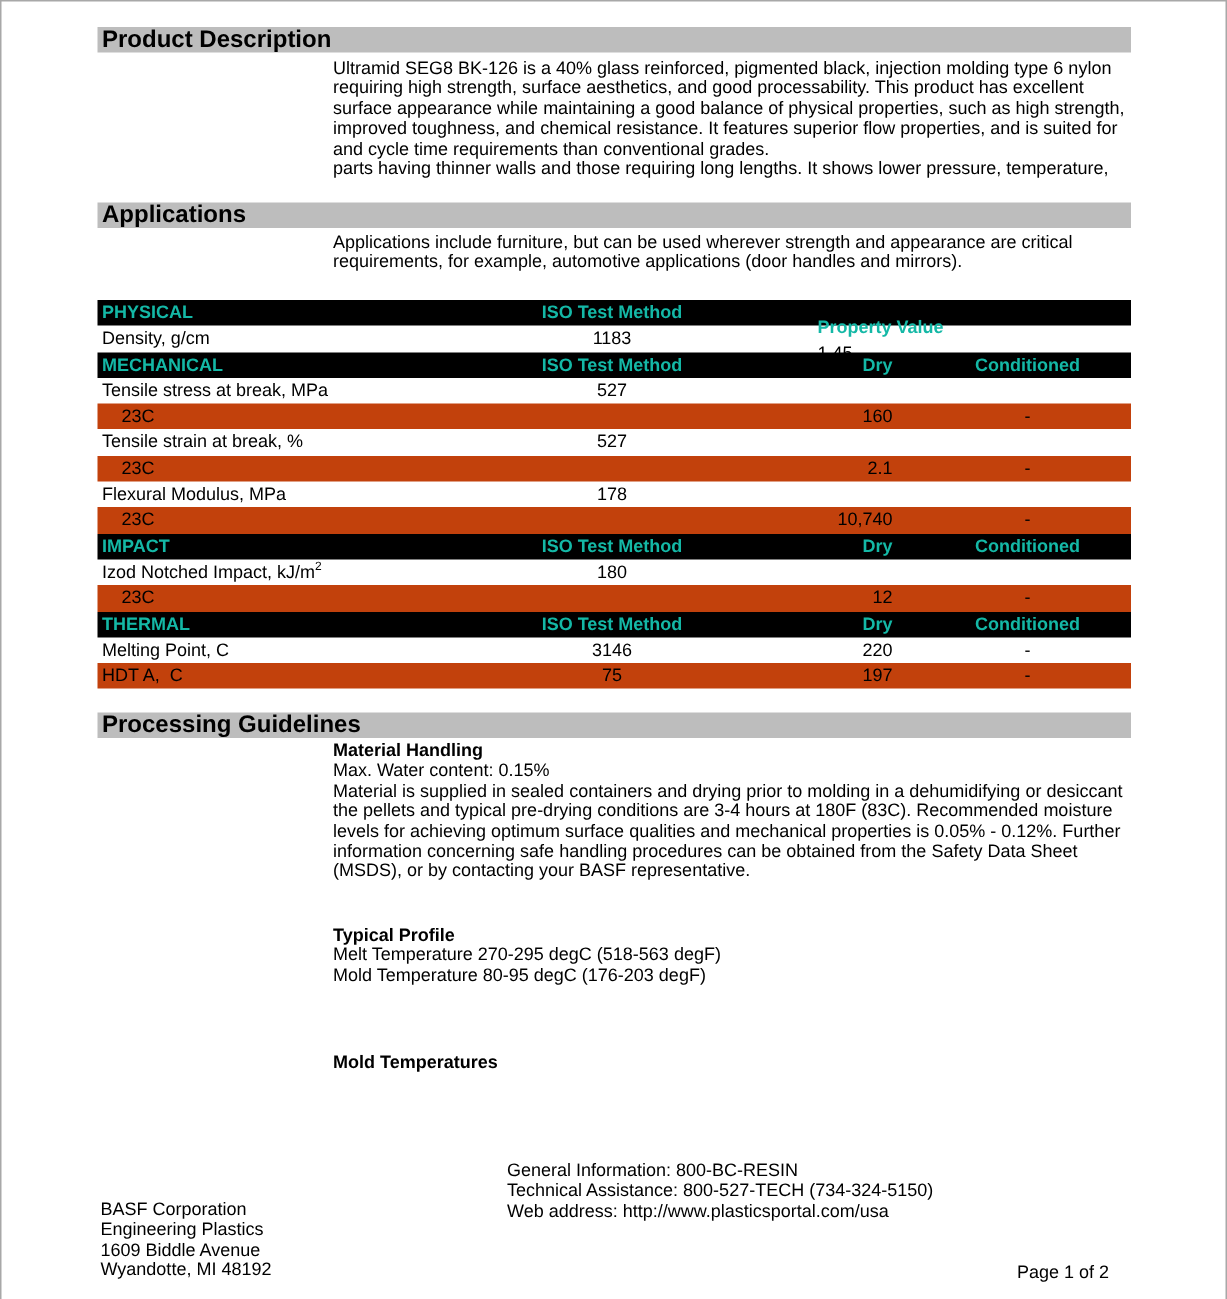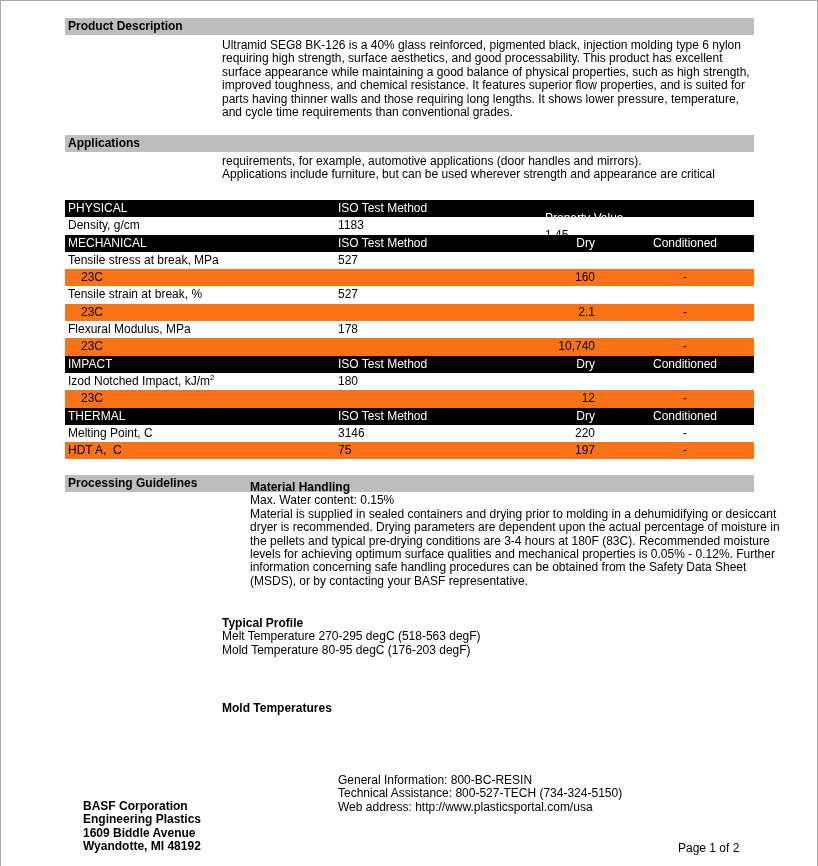--- a/index.html
+++ b/index.html
@@ -9,60 +9,60 @@
       font-size: 12px;
       color: #000;
       position: relative;
       border-top: 1px solid #a8a8a8;
       border-left: 1px solid #a8a8a8;
       border-right: 1px solid #a8a8a8;
     }
     .page { position: absolute; left: 0; top: 0; width: 816px; height: 866px; }
     .section-bar {
       position: absolute; left: 64px; width: 689px; height: 17px;
-      background: #bdbdbd; font-weight: bold; font-size: 12px;
+      background: #bdbdbd; font-weight: bold; font-size: 16px;
       line-height: 17px; padding-left: 3px;
     }
     .para {
       position: absolute; left: 221px; width: 540px;
       font-size: 12px; line-height: 13.4px;
     }
     .tbl { position: absolute; left: 64px; top: 199px; width: 689px; }
     .row { position: relative; height: 17.3px; line-height: 17.3px; font-size: 12px; }
-    .row.hdr { background: #000; color: #ffffff; font-weight: normal; }
-    .row.shade { background: #f97316; }
+    .row.hdr { background: #000; color: #14b8a6; font-weight: bold; }
+    .row.shade { background: #c2410c; }
     .row .c0 { position: absolute; left: 3px; }
     .row .c0.indent { left: 16px; }
-    .row .c1 { position: absolute; left: 273px; width: 140px; }
+    .row .c1 { position: absolute; left: 273px; width: 140px; text-align: center; }
     .row .c2 { position: absolute; left: 430px; width: 100px; text-align: right; }
     .row .c3 { position: absolute; left: 560px; width: 120px; text-align: center; }
     .row .cpv { position: absolute; left: 480px; width: 140px; text-align: left; margin-top: 10px; }
     .subhead { font-weight: bold; }
     .footer-col { position: absolute; font-size: 12px; line-height: 13.4px; }
     sup { font-size: 8px; vertical-align: super; line-height: 0; }
   </style>
 </head>
 <body>
 
 <div class="page">
 
   <div class="section-bar" style="top:17px;">Product Description</div>
   <div class="para" style="top:38px;">
     <div>Ultramid SEG8 BK-126 is a 40% glass reinforced, pigmented black, injection molding type 6 nylon</div>
     <div>requiring high strength, surface aesthetics, and good processability. This product has excellent</div>
     <div>surface appearance while maintaining a good balance of physical properties, such as high strength,</div>
     <div>improved toughness, and chemical resistance. It features superior flow properties, and is suited for</div>
+    <div>and cycle time requirements than conventional grades.</div>
     <div>parts having thinner walls and those requiring long lengths. It shows lower pressure, temperature,</div>
-    <div>and cycle time requirements than conventional grades.</div>
   </div>
 
   <div class="section-bar" style="top:134px;">Applications</div>
   <div class="para" style="top:154px;">
+    <div>Applications include furniture, but can be used wherever strength and appearance are critical</div>
     <div>requirements, for example, automotive applications (door handles and mirrors).</div>
-    <div>Applications include furniture, but can be used wherever strength and appearance are critical</div>
   </div>
 
   <div class="tbl">
 
     <div class="row hdr">
       <span class="c0">PHYSICAL</span>
       <span class="c1">ISO Test Method</span>
       <span class="cpv">Property Value</span>
     </div>
     <div class="row">
@@ -135,40 +135,39 @@
     </div>
     <div class="row shade">
       <span class="c0" style="white-space:pre;">HDT A,  C</span>
       <span class="c1">75</span>
       <span class="c2">197</span>
       <span class="c3">-</span>
     </div>
   </div>
 
   <div class="section-bar" style="top:474px;">Processing Guidelines</div>
-  <div class="para" style="top:480px;margin-left:28px;">
+  <div class="para" style="top:493px;">
     <div class="subhead">Material Handling</div>
     <div>Max. Water content: 0.15%</div>
     <div>Material is supplied in sealed containers and drying prior to molding in a dehumidifying or desiccant</div>
-    <div>dryer is recommended. Drying parameters are dependent upon the actual percentage of moisture in</div>
     <div>the pellets and typical pre-drying conditions are 3-4 hours at 180F (83C). Recommended moisture</div>
     <div>levels for achieving optimum surface qualities and mechanical properties is 0.05% - 0.12%. Further</div>
     <div>information concerning safe handling procedures can be obtained from the Safety Data Sheet</div>
     <div>(MSDS), or by contacting your BASF representative.</div>
   </div>
 
   <div class="para" style="top:616px;">
     <div class="subhead">Typical Profile</div>
     <div>Melt Temperature 270-295 degC (518-563 degF)</div>
     <div>Mold Temperature 80-95 degC (176-203 degF)</div>
   </div>
 
   <div class="para subhead" style="top:701px;">Mold Temperatures</div>
 
-  <div class="footer-col" style="left:82px; top:799px;font-weight:bold;">
+  <div class="footer-col" style="left:66px; top:799px;">
     <div>BASF Corporation</div>
     <div>Engineering Plastics</div>
     <div>1609 Biddle Avenue</div>
     <div>Wyandotte, MI 48192</div>
   </div>
   <div class="footer-col" style="left:337px; top:773px;">
     <div>General Information: 800-BC-RESIN</div>
     <div>Technical Assistance: 800-527-TECH (734-324-5150)</div>
     <div>Web address: http://www.plasticsportal.com/usa</div>
   </div>

